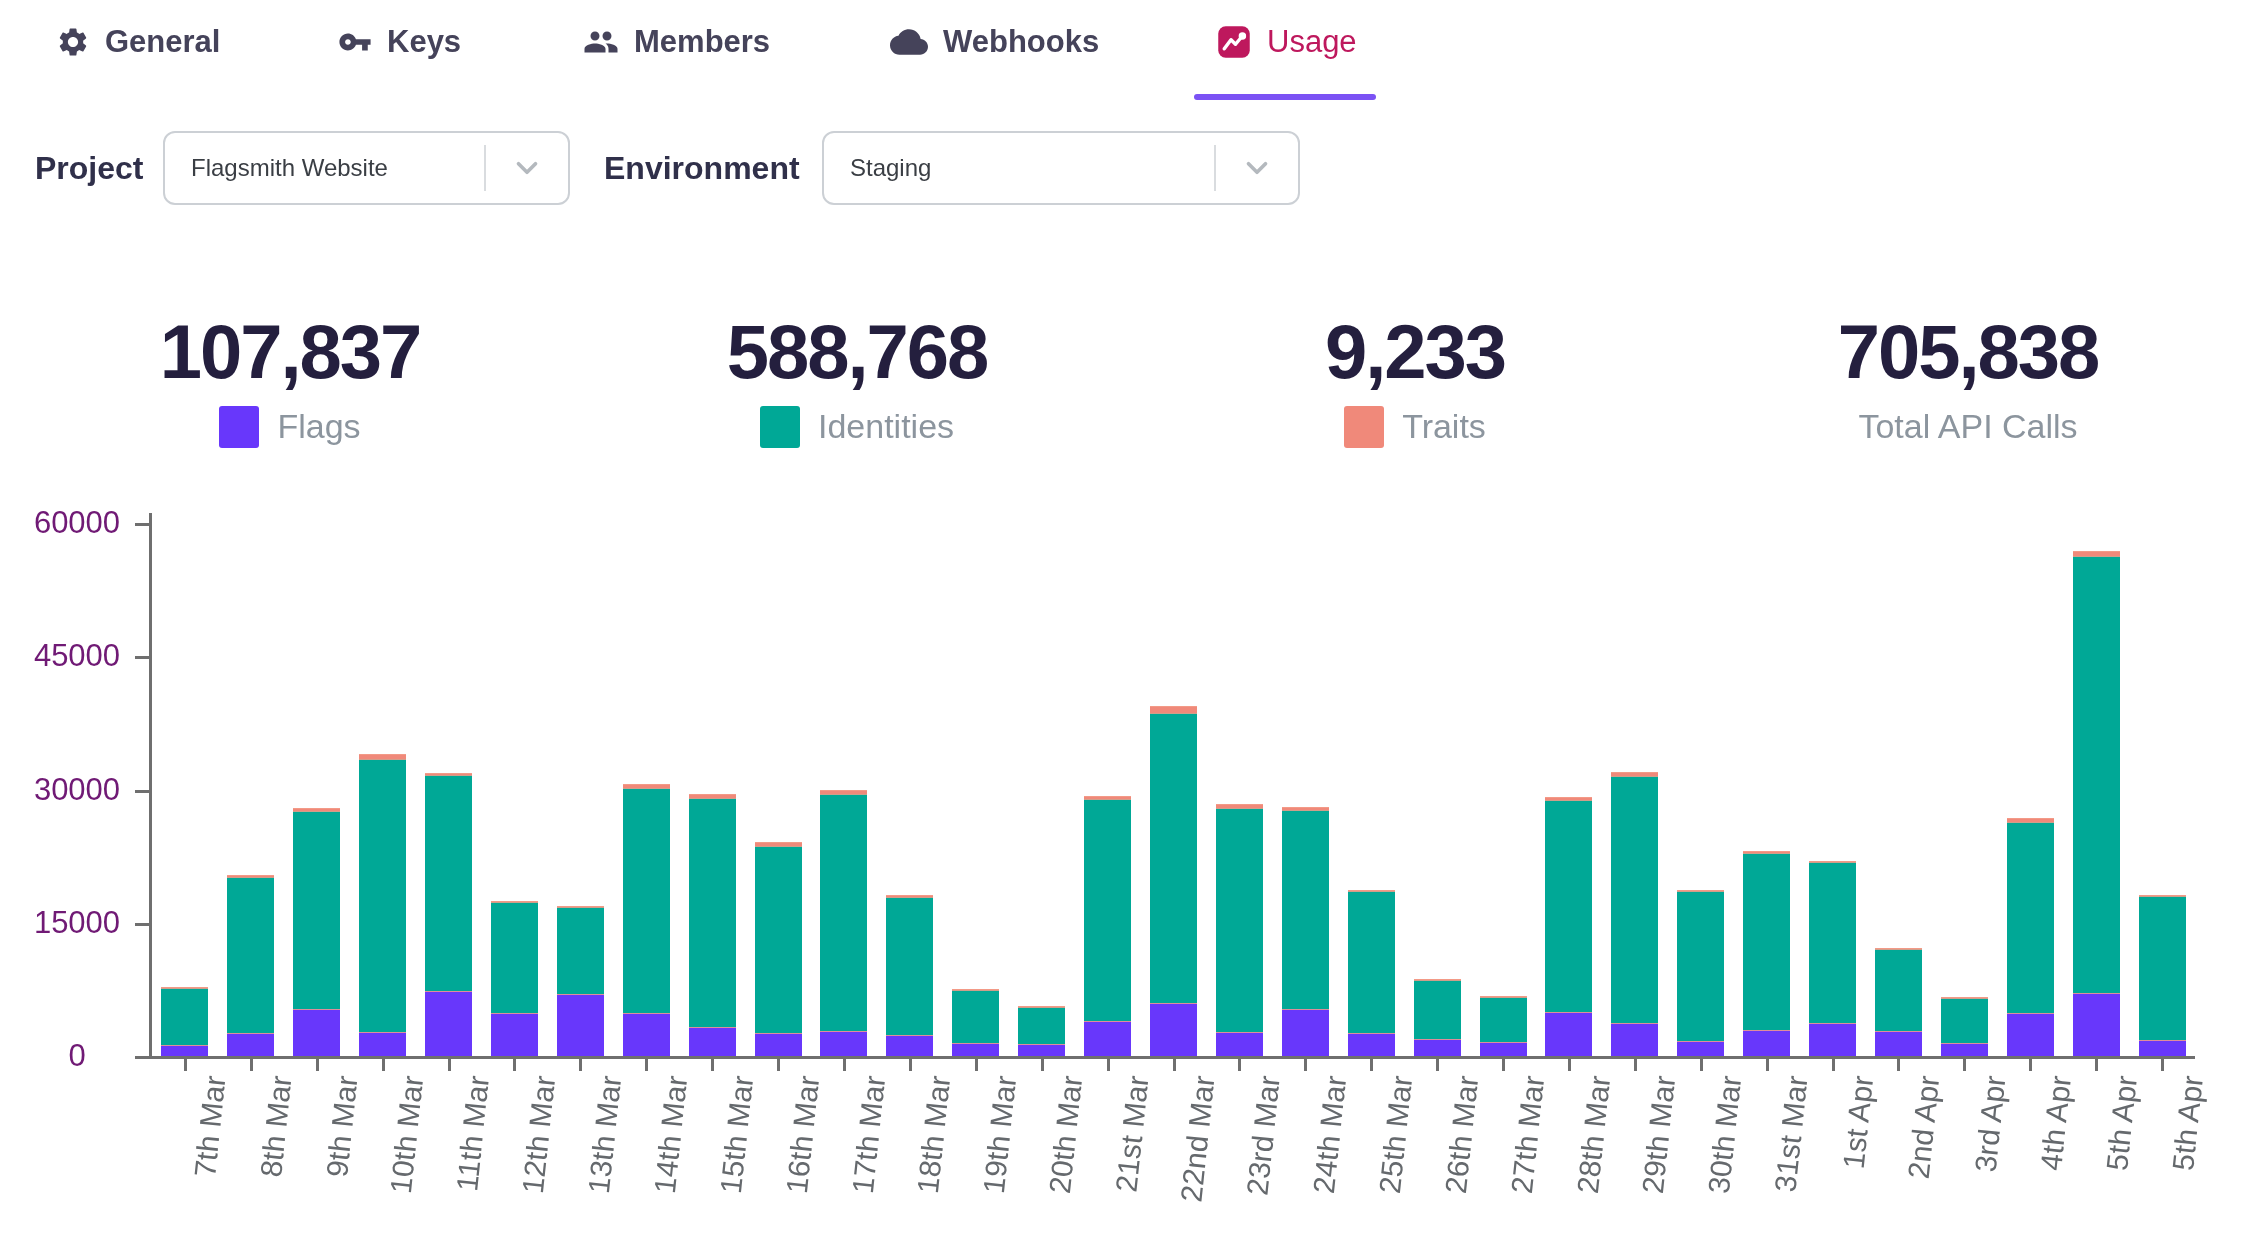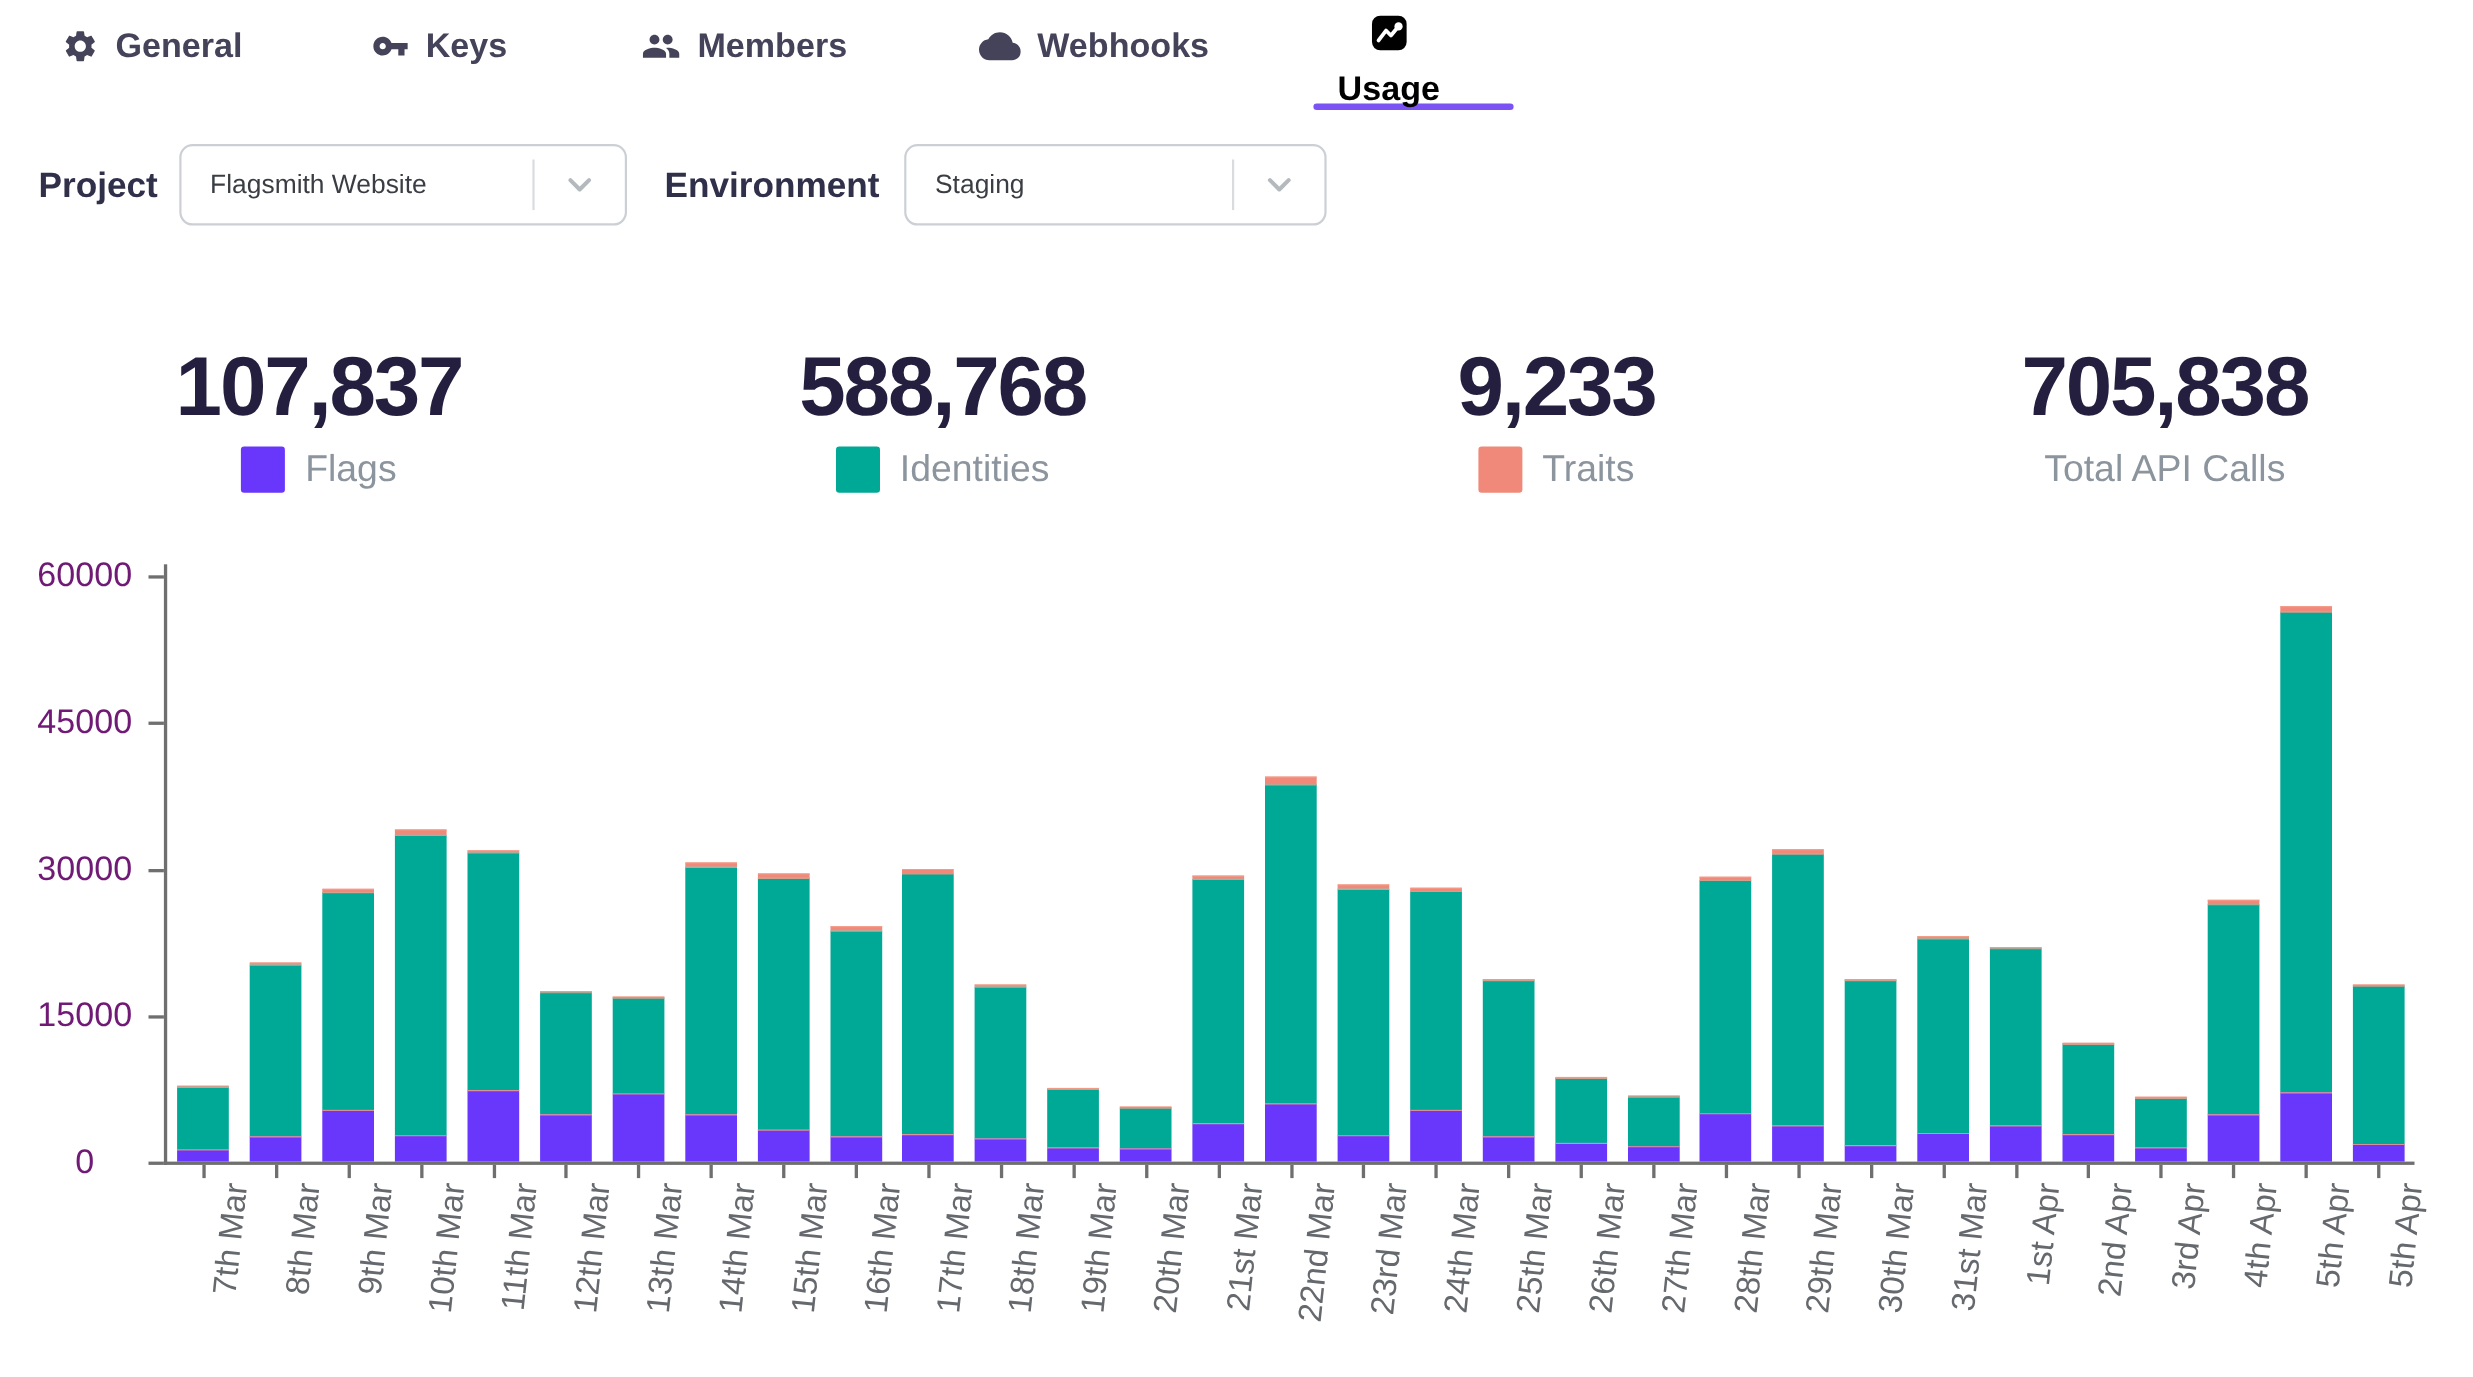--- a/index.html
+++ b/index.html
@@ -5,21 +5,21 @@
   html,body{margin:0;padding:0;background:#ffffff;}
   body{
     width:2248px;height:1252px;position:relative;overflow:hidden;
     font-family:"Liberation Sans","DejaVu Sans",sans-serif;
     -webkit-font-smoothing:antialiased;
   }
   
   .tabbar{position:absolute;left:0;top:12px;width:1968px;height:60px;}
   .tab{position:absolute;top:0;height:60px;display:flex;align-items:center;gap:15px;
        color:#45435a;font-size:31px;font-weight:600;cursor:pointer;}
-  .tab.active{color:#000000;font-weight:700;flex-direction:column;}
+  .tab.active{color:#be185d;font-weight:400;}
   .tab svg{display:block;}
   .tab-underline{position:absolute;height:6px;border-radius:3px;top:82px;}
   
   .ctl-label{position:absolute;top:131px;height:74px;line-height:74px;
              font-size:32px;font-weight:700;color:#30304a;}
   .dropdown{position:absolute;top:131px;height:74px;border:2px solid #ccd0d5;
             border-radius:12px;box-sizing:border-box;background:#fff;cursor:pointer;}
   .dd-value{position:absolute;left:26px;top:0;height:70px;line-height:70px;
             font-size:24px;color:#3a3e44;white-space:nowrap;}
   .dd-divider{position:absolute;right:82px;top:12px;bottom:12px;width:2px;background:#d9dcdf;}
@@ -100,21 +100,21 @@
   <div class="dropdown" style="left:163px;width:407px">
     <span class="dd-value">Flagsmith Website</span>
     <span class="dd-divider"></span>
     <svg class="dd-chevron" viewBox="0 0 24 24">
       <polyline points="6,9 12,15 18,9" fill="none" stroke="#b4b9be" stroke-width="2.6" stroke-linecap="round" stroke-linejoin="round"></polyline>
     </svg>
   </div>
 
   <span class="ctl-label" style="left:604px">Environment</span>
 
-  <div class="dropdown" style="left:822px;width:384px">
+  <div class="dropdown" style="left:822px;width:478px">
     <span class="dd-value">Staging</span>
     <span class="dd-divider"></span>
     <svg class="dd-chevron" viewBox="0 0 24 24">
       <polyline points="6,9 12,15 18,9" fill="none" stroke="#b4b9be" stroke-width="2.6" stroke-linecap="round" stroke-linejoin="round"></polyline>
     </svg>
   </div>
 </div>
 
 <div id="stats-row">
     <div class="stat" style="left: 60px;">

